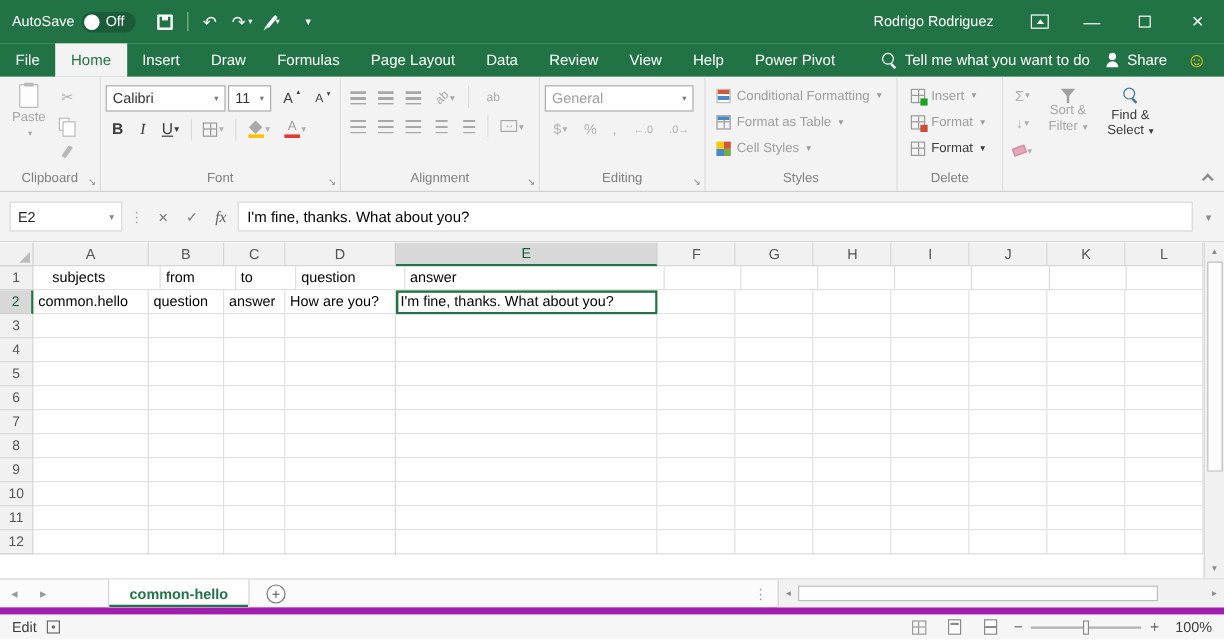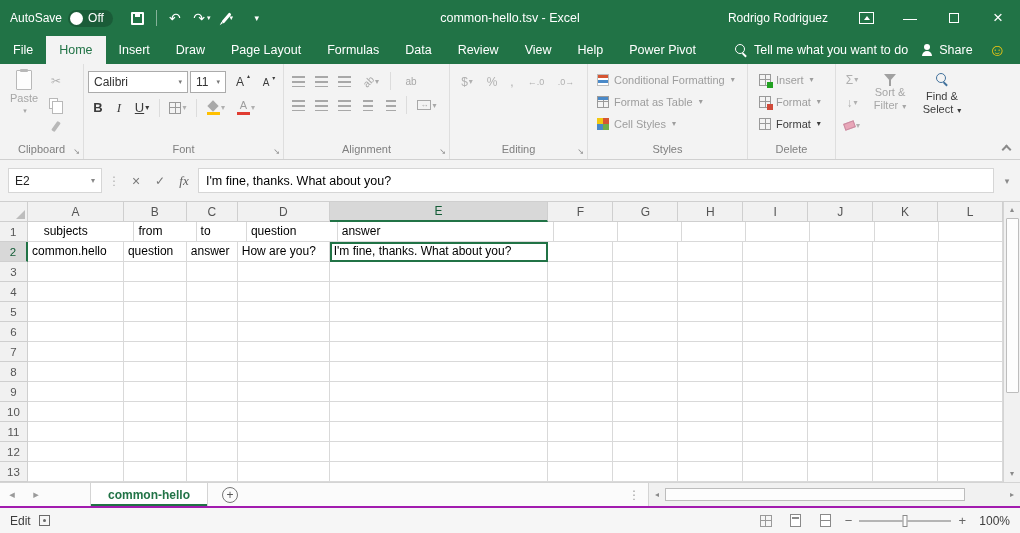--- a/index.html
+++ b/index.html
@@ -132,21 +132,21 @@
   .stab{margin-left:42px;height:100%;padding:0 17px;background:#fff;border-left:1px solid #d4d4d4;border-right:1px solid #d4d4d4;display:flex;align-items:center;color:#217346;font-weight:bold;box-shadow:inset 0 -2px 0 #217346;}
   .addsheet{margin-left:14px;width:16px;height:16px;border:1px solid #767676;border-radius:50%;color:#555;font-size:12px;line-height:14px;text-align:center;}
   .sb-right{margin-left:auto;display:flex;align-items:center;height:100%;}
   .sb-dots{color:#a0a0a0;padding:0 8px;}
   .hscroll{width:372px;height:100%;background:#f1f1f1;border-left:1px solid #d4d4d4;display:flex;align-items:center;}
   .harrow{width:16px;text-align:center;font-size:8px;color:#8a8a8a;}
   .hthumb{width:300px;height:13px;background:#fdfdfd;border:1px solid #bdbdbd;}
   .hspace{flex:1;}
 
   
-  .statusbar{height:27px;background:#f6f6f6;border-top:2px solid #a21caf;display:flex;align-items:center;font-size:12px;color:#3c3c3c;padding:0 10px;gap:8px;}
+  .statusbar{height:27px;background:#f6f6f6;border-top:6px solid #a21caf;display:flex;align-items:center;font-size:12px;color:#3c3c3c;padding:0 10px;gap:8px;}
   .i-macro{width:11px;height:11px;border:1px solid #6a6a6a;position:relative;}
   .i-macro::after{content:"";position:absolute;left:3px;top:3px;width:3px;height:3px;border-radius:50%;background:#6a6a6a;}
   .sb-spacer{flex:1;}
   .viewbtn{width:22px;height:100%;display:flex;align-items:center;justify-content:center;}
   .i-page{width:11px;height:13px;border:1px solid #8a8a8a;background:#fff;}
   .i-page.layout{background:linear-gradient(#8a8a8a 0 2px,transparent 2px) no-repeat center 2px/7px 2px #fff;}
   .i-page.break{background:repeating-linear-gradient(to bottom,transparent 0 5px,#8a8a8a 5px 6px,transparent 6px 11px) #fff;}
   .zoomctl{display:flex;align-items:center;gap:7px;}
   .zsign{color:#666;font-size:13px;}
   .ztrack{width:92px;height:2px;background:#b5b5b5;position:relative;}
@@ -177,21 +177,20 @@
         <span class="dd">▾</span>
       </span>
     <span class="tb-btn">
         <span class="i-pen"></span>
         <span class="dd">▾</span>
       </span>
     <span class="tb-btn">
         <span class="dd" style="font-size:9px">▾</span>
       </span>
   </div>
-  <div class="title-center">common-hello.tsv - Excel</div>
   <div class="tb-right">
     <span class="user">Rodrigo Rodriguez</span>
     <span class="winbtn">
         <span class="i-ribbonopt"></span>
       </span>
     <span class="winbtn">
         <span>—</span>
       </span>
     <span class="winbtn">
         <span class="i-max"></span>
@@ -200,22 +199,22 @@
         <span>×</span>
       </span>
   </div>
 </div>
 
 <div class="tabrow">
   <span class="rtab">File</span>
   <span class="rtab active">Home</span>
   <span class="rtab">Insert</span>
   <span class="rtab">Draw</span>
+  <span class="rtab">Formulas</span>
   <span class="rtab">Page Layout</span>
-  <span class="rtab">Formulas</span>
   <span class="rtab">Data</span>
   <span class="rtab">Review</span>
   <span class="rtab">View</span>
   <span class="rtab">Help</span>
   <span class="rtab">Power Pivot</span>
   <span class="tellme">
       <span class="i-mag"></span>
       <span>Tell me what you want to do</span>
     </span>
   <div class="tabrow-right">
@@ -357,20 +356,26 @@
       </div>
     </div>
     <div class="rg-label"><span>Alignment</span></div>
     <span class="launcher">↘</span>
   </div>
 
   <div class="rgroup" style="width:138px">
     <div class="rg-content">
       <div class="vstack">
         <div class="hrow">
+          <span class="combo fmt disabled">
+              <span>General</span>
+              <span class="dd">▾</span>
+            </span>
+        </div>
+        <div class="hrow">
           <span class="minibtn disabled" style="min-width:26px">
               <span>$</span>
               <span class="dd8">▾</span>
             </span>
           <span class="minibtn disabled" style="min-width:20px">
               <span>%</span>
             </span>
           <span class="minibtn disabled" style="min-width:16px">
               <span>,</span>
             </span>
@@ -661,35 +666,20 @@
         <div class="cell" style="width: 65px;"></div>
         <div class="cell" style="width: 65px;"></div>
         <div class="cell" style="width: 65px;"></div>
         <div class="cell" style="width: 65px;"></div>
         <div class="cell" style="width: 65px;"></div>
         <div class="cell" style="width: 65px;"></div>
         <div class="cell" style="width: 65px;"></div>
       </div>
       <div class="grid-row">
         <div class="row-header">12</div>
-        <div class="cell" style="width: 96px;"></div>
-        <div class="cell" style="width: 63px;"></div>
-        <div class="cell" style="width: 51px;"></div>
-        <div class="cell" style="width: 92px;"></div>
-        <div class="cell" style="width: 219px;"></div>
-        <div class="cell" style="width: 65px;"></div>
-        <div class="cell" style="width: 65px;"></div>
-        <div class="cell" style="width: 65px;"></div>
-        <div class="cell" style="width: 65px;"></div>
-        <div class="cell" style="width: 65px;"></div>
-        <div class="cell" style="width: 65px;"></div>
-        <div class="cell" style="width: 65px;"></div>
-      </div>
-      <div class="grid-row">
-        <div class="row-header">13</div>
         <div class="cell" style="width: 96px;"></div>
         <div class="cell" style="width: 63px;"></div>
         <div class="cell" style="width: 51px;"></div>
         <div class="cell" style="width: 92px;"></div>
         <div class="cell" style="width: 219px;"></div>
         <div class="cell" style="width: 65px;"></div>
         <div class="cell" style="width: 65px;"></div>
         <div class="cell" style="width: 65px;"></div>
         <div class="cell" style="width: 65px;"></div>
         <div class="cell" style="width: 65px;"></div>

